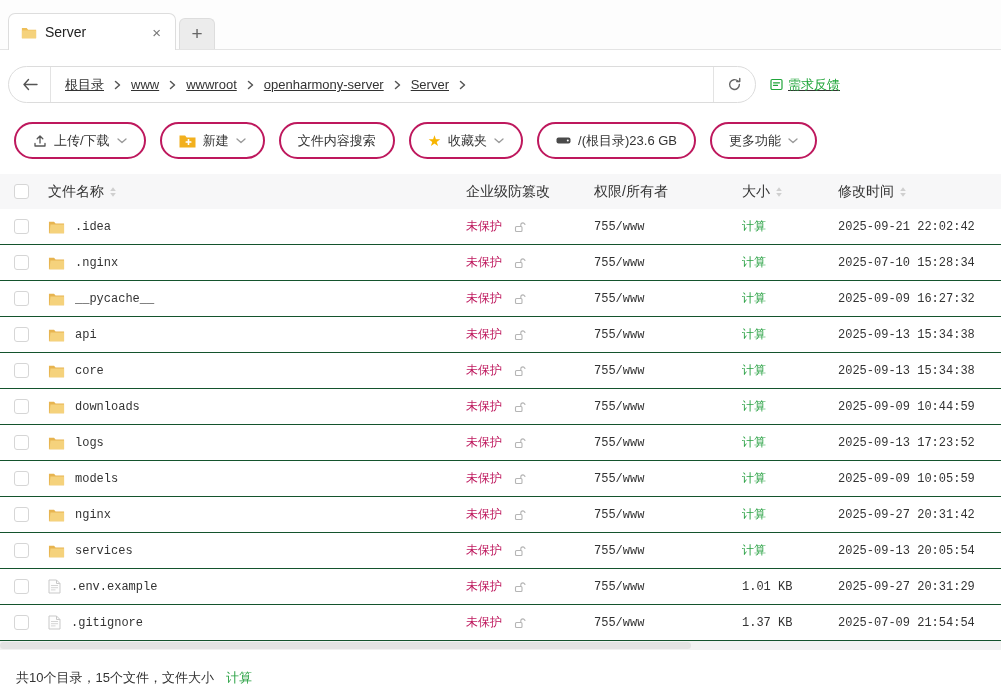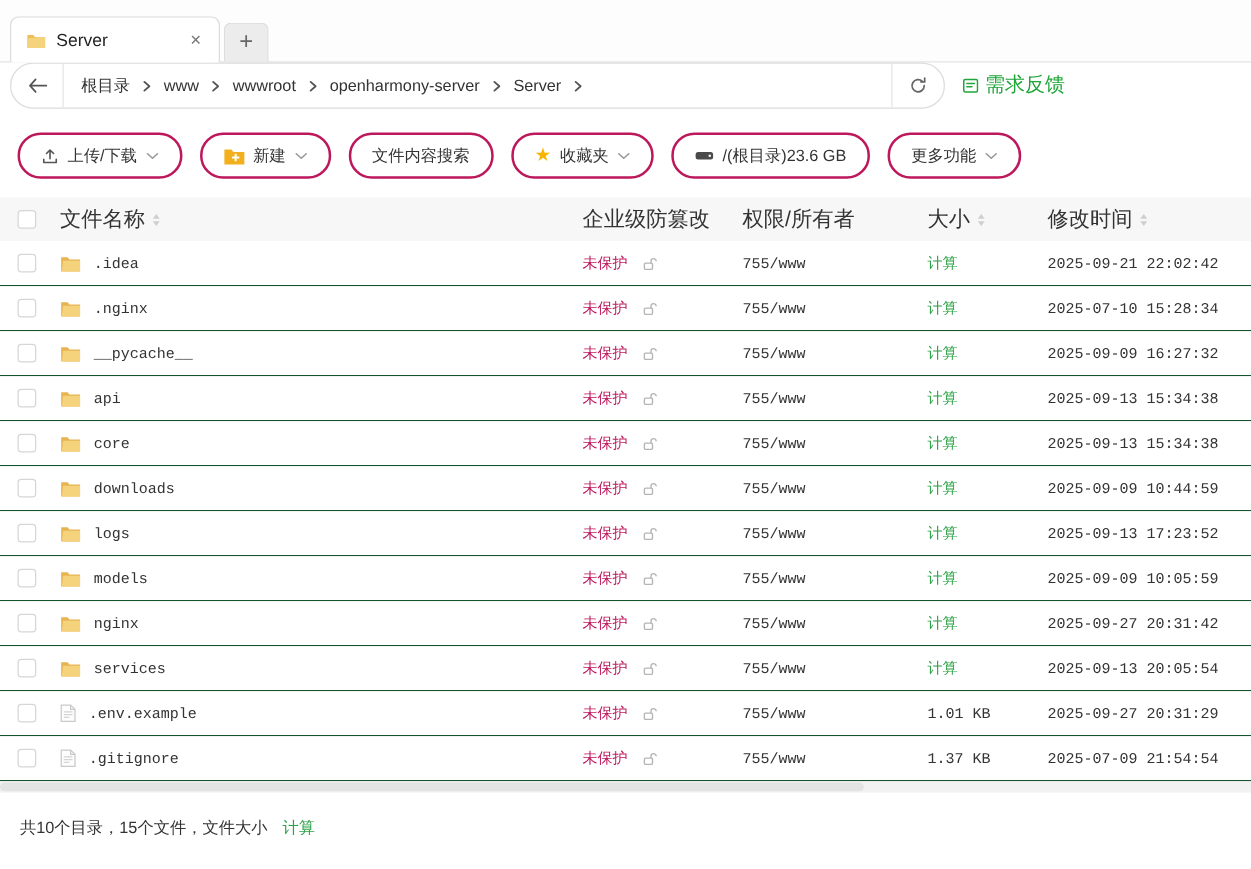--- a/index.html
+++ b/index.html
@@ -12,44 +12,44 @@
   .tab { display:flex; align-items:center; gap:8px; width:168px; height:37px;
     background:#fff; border:1px solid #ddd; border-bottom:none; border-radius:7px 7px 0 0;
     padding:0 10px 0 12px; margin-bottom:-1px; position:relative; z-index:2; cursor:default; }
   .tab-label { font-size:14px; color:#222; flex:1; }
   .tab-close { font-size:15px; color:#777; line-height:1; padding:2px 4px; cursor:pointer; }
   .tab-plus { display:flex; align-items:center; justify-content:center; width:36px; height:31px;
     background:#ececec; border:1px solid #ddd; border-bottom:none; border-radius:6px 6px 0 0;
     margin-left:3px; font-size:19px; color:#666; cursor:pointer; }
 
   
-  .pathrow { display:flex; align-items:center; margin:0 0 0 8px; }
+  .pathrow { display:flex; align-items:center; margin:16px 0 0 8px;text-decoration:underline; }
   .pathbar { display:flex; align-items:center; width:748px; height:37px;
     border:1px solid #dcdcdc; border-radius:19px; background:#fff; overflow:hidden; }
   .back-btn { display:flex; align-items:center; justify-content:center; width:42px; height:100%;
     border-right:1px solid #e3e3e3; cursor:pointer; }
   .crumbs { display:flex; align-items:center; flex:1; padding-left:14px; gap:10px; font-size:13px; }
   .crumb { color:#333; cursor:pointer; white-space:nowrap; }
   .crumb-sep { display:flex; align-items:center; }
   .refresh-btn { display:flex; align-items:center; justify-content:center; width:42px; height:100%;
     border-left:1px solid #e3e3e3; cursor:pointer; }
-  .feedback { display:flex; align-items:center; gap:5px; margin-left:14px; font-size:16px;
+  .feedback { display:flex; align-items:center; gap:5px; margin-left:14px; font-size:13px;
     color:#20a53a; cursor:pointer; }
 
   
   .toolbar { display:flex; align-items:center; gap:14px; margin:19px 0 0 14px; }
   .tbtn { display:flex; align-items:center; gap:7px; height:37px; padding:0 17px;
     border:2px solid #be185d; border-radius:19px; background:#fff; font-size:13px; color:#333;
     cursor:pointer; white-space:nowrap; }
   .star { color:#f7b500; font-size:15px; line-height:1; }
 
   
   .grid-row { display:grid; grid-template-columns:34px 418px 128px 148px 96px 1fr;
     align-items:center; padding-left:14px; }
-  .thead { height:35px; background:#f7f7f8; margin-top:15px; font-size:17px; color:#333; }
+  .thead { height:35px; background:#f7f7f8; margin-top:15px; font-size:14px; color:#333; }
   .th { display:flex; align-items:center; gap:5px; }
   .sort { display:inline-flex; cursor:pointer; }
   .checkbox { width:15px; height:15px; border:1px solid #d6d6d6; border-radius:3px;
     background:#fff; cursor:pointer; display:inline-block; }
   .trow { height:36px; border-bottom:1px solid #14532d; font-size:12px; background:#fff;font-family:Liberation Mono, monospace; }
   .name-cell { display:flex; align-items:center; gap:10px; cursor:pointer; }
   .tamper-cell { display:flex; align-items:center; gap:12px; color:#be185d; cursor:pointer; }
   .link-green { color:#2ba245 !important; cursor:pointer; }
   .size-cell { color:#333; }
   .time-cell { color:#333; }

